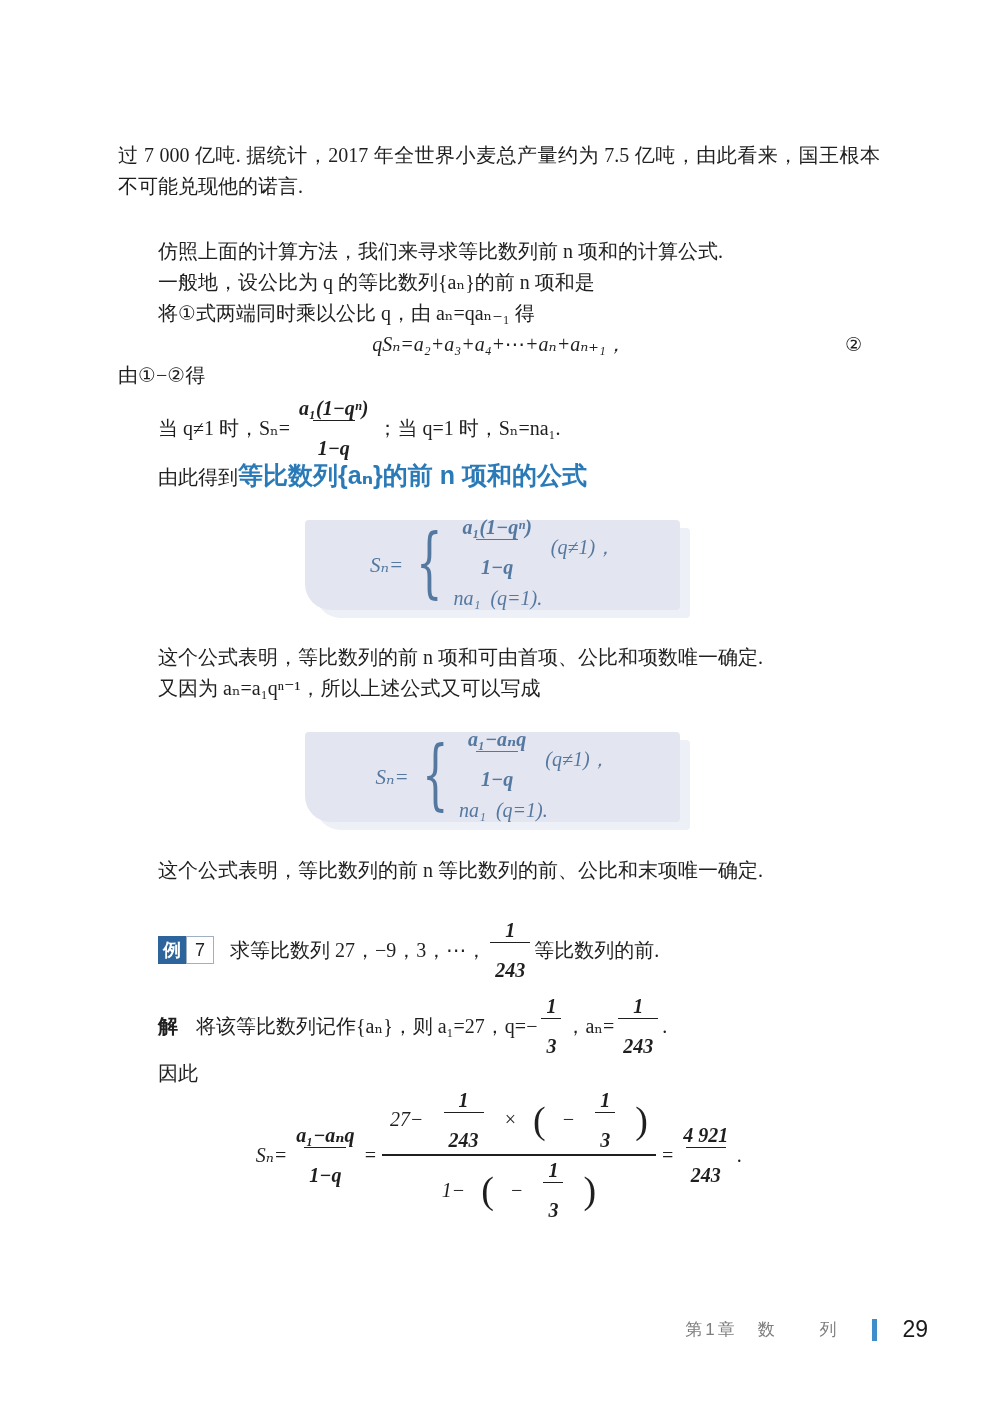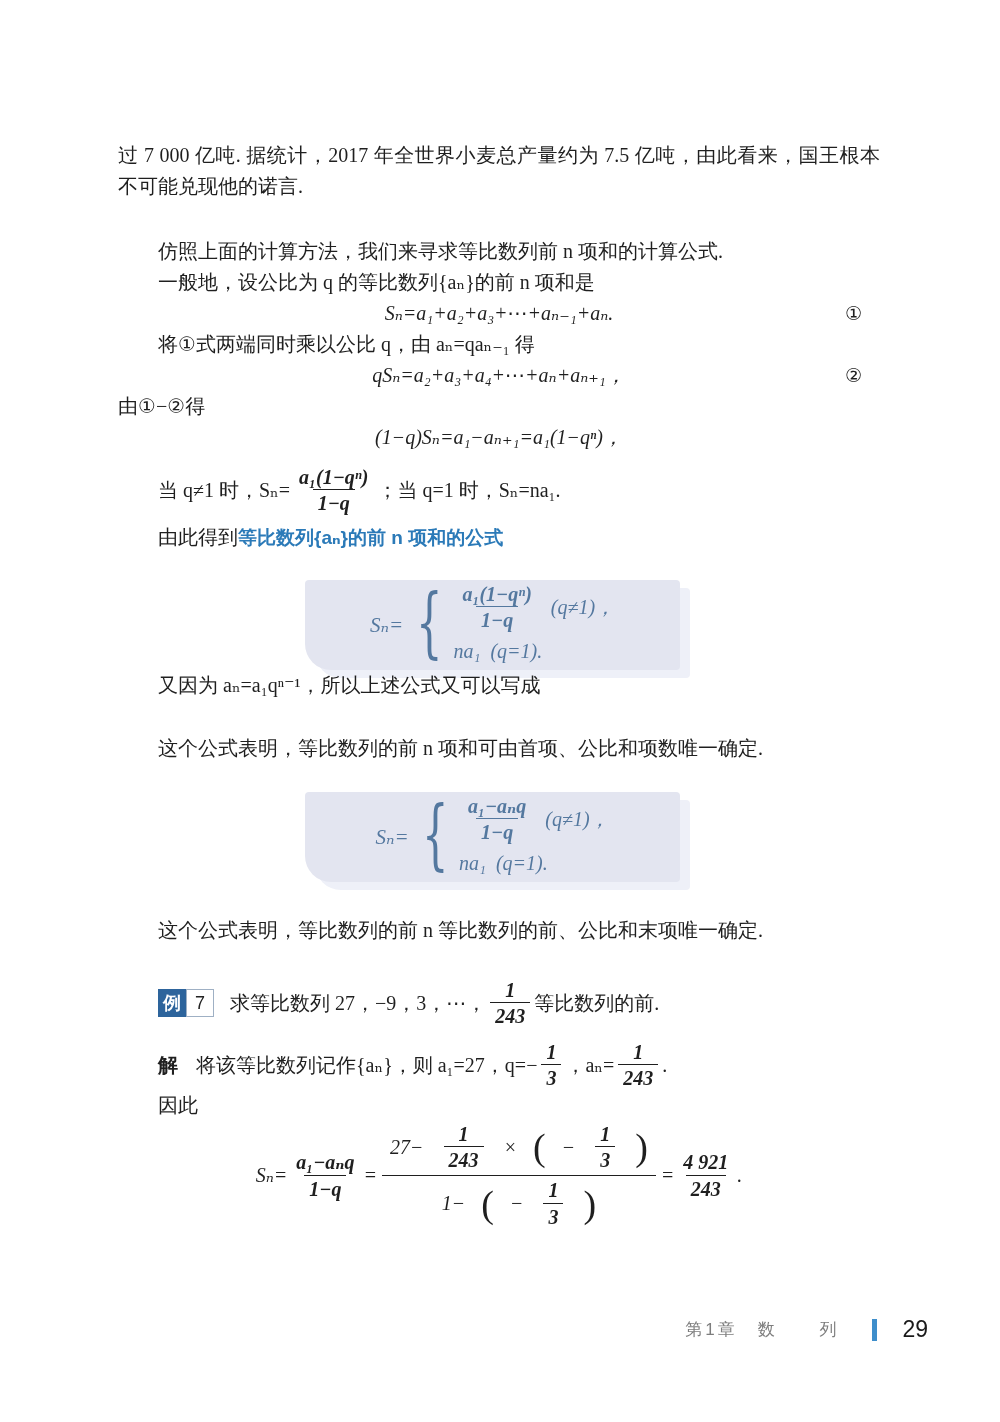--- a/index.html
+++ b/index.html
@@ -10,23 +10,23 @@
   }
   .content { position:absolute; left:118px; top:0; width:762px; font-size:20px; line-height:31px; }
   .para { margin:0; text-align:justify; }
   .indent { padding-left:40px; }
   .eqrow { position:relative; text-align:center; font-style:italic; margin:0; }
   .eqtag { position:absolute; right:18px; top:0; font-style:normal; font-family:"DejaVu Sans",sans-serif; font-size:19px; }
   .mathline { display:flex; align-items:center; min-height:64px; margin-top:5px; }
   .mathline.indent { padding-left:40px; }
   .frac { display:inline-flex; flex-direction:column; align-items:center; text-align:center; vertical-align:middle; margin:0 4px; line-height:1.12; font-style:italic;font-weight:bold; }
   .frac .fnum { padding:0 5px 1px; }
-  .frac .fden { padding:2px 5px 0; border-top:1.6px solid currentColor; }
+  .frac .fden { padding:16px 5px 0; border-top:1.6px solid currentColor; }
   .lead { margin:0; }
-  .lead .blue { color:#2b7ab8; font-weight:700; font-family:"Liberation Sans","DejaVu Sans",sans-serif; font-size:19px; }
+  .lead .blue { color:#2b7ab8; font-weight:700; font-family:"Liberation Sans","DejaVu Sans",sans-serif; font-size:25px; }
   .formula-box {
     margin:27px 0 0 187px; width:375px; height:90px; background:#e3e5f0;
     border-radius:4px 4px 4px 26px; box-shadow:10px 8px 0 #eef0f8;
     display:flex; align-items:center; justify-content:center;
     color:#54789f;
   }
   .box-lhs { font-style:italic; font-size:21px; }
   .brace { font-size:76px; font-weight:200; transform:scaleX(.55); line-height:0; margin:0 0 6px 2px; font-family:"DejaVu Serif",serif; }
   .cases { display:flex; flex-direction:column; gap:5px; font-size:20px; }
   .case-row { display:flex; align-items:center; font-style:italic; }
@@ -59,37 +59,30 @@
 <body>
 
 <div class="page">
   <div class="content">
 
     <p class="para mt140">过 7 000 亿吨. 据统计，2017 年全世界小麦总产量约为 7.5 亿吨，由此看来，国王根本不可能兑现他的诺言.</p>
 
     <p class="para indent mt34">仿照上面的计算方法，我们来寻求等比数列前 n 项和的计算公式.</p>
     <p class="para indent">一般地，设公比为 q 的等比数列{aₙ}的前 n 项和是</p>
 
-    <p class="eqrow">
-      <span>Sₙ=a₁+a₂+a₃+⋯+aₙ₋₁+aₙ.</span>
-      <span class="eqtag">①</span>
-    </p>
 
     <p class="para indent">将①式两端同时乘以公比 q，由 aₙ=qaₙ₋₁ 得</p>
 
     <p class="eqrow">
       <span>qSₙ=a₂+a₃+a₄+⋯+aₙ+aₙ₊₁，</span>
       <span class="eqtag">②</span>
     </p>
 
     <p class="para">由①−②得</p>
 
-    <p class="eqrow">
-      <span>(1−q)Sₙ=a₁−aₙ₊₁=a₁(1−qⁿ)，</span>
-    </p>
 
     <div class="mathline indent">
       <span style="font-style:normal">当 q≠1 时，Sₙ=</span>
       <span class="frac">
         <span class="fnum">a₁(1−qⁿ)</span>
         <span class="fden">1−q</span>
       </span>
       <span style="font-style:normal">；当 q=1 时，Sₙ=na₁.</span>
     </div>
 
@@ -108,22 +101,22 @@
           </span>
           <span class="case-cond">(q≠1)，</span>
         </span>
         <span class="case-row">
           <span>na₁</span>
           <span class="case-cond">(q=1).</span>
         </span>
       </span>
     </div>
 
+    <p class="para indent mt32">这个公式表明，等比数列的前 n 项和可由首项、公比和项数唯一确定.</p>
     <p class="para indent">又因为 aₙ=a₁qⁿ⁻¹，所以上述公式又可以写成</p>
-    <p class="para indent mt32">这个公式表明，等比数列的前 n 项和可由首项、公比和项数唯一确定.</p>
 
     <div class="formula-box mt28">
       <span class="box-lhs">Sₙ=</span>
       <span class="brace">{</span>
       <span class="cases">
         <span class="case-row">
           <span class="frac">
             <span class="fnum">a₁−aₙq</span>
             <span class="fden">1−q</span>
           </span>

